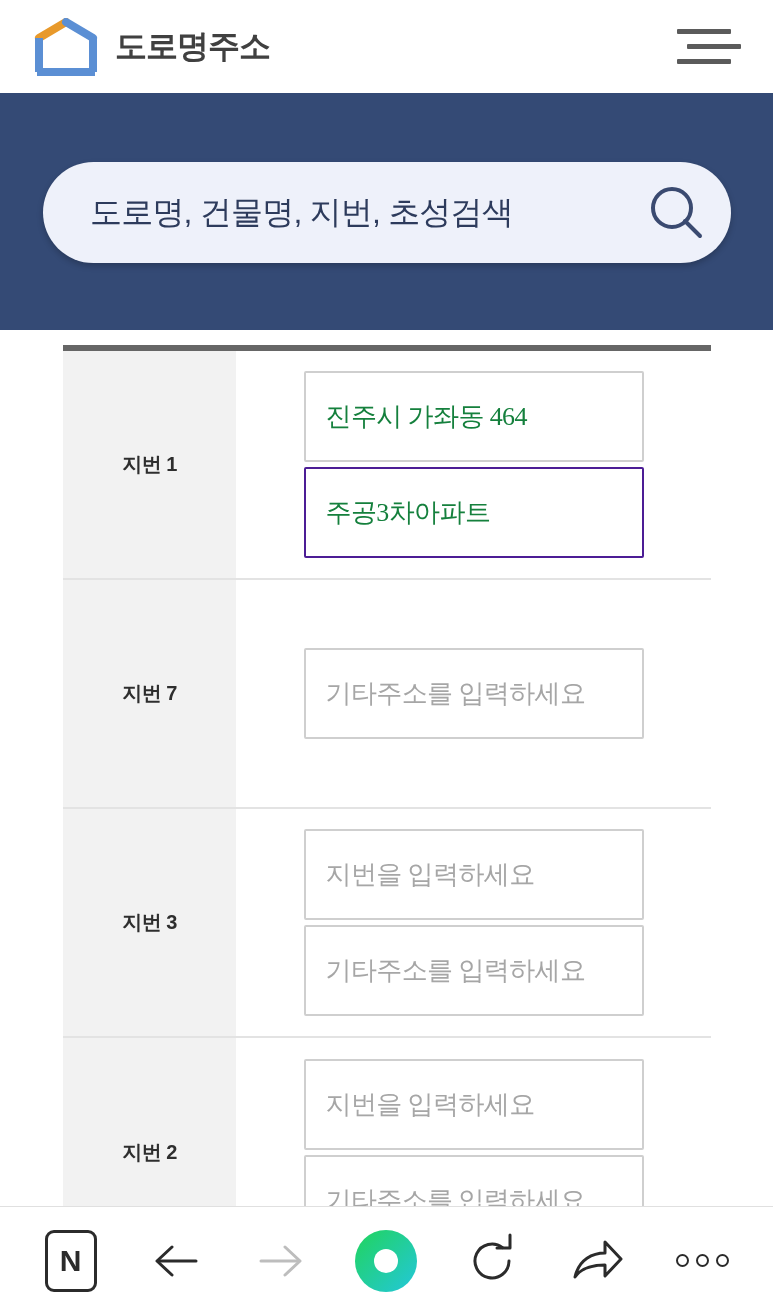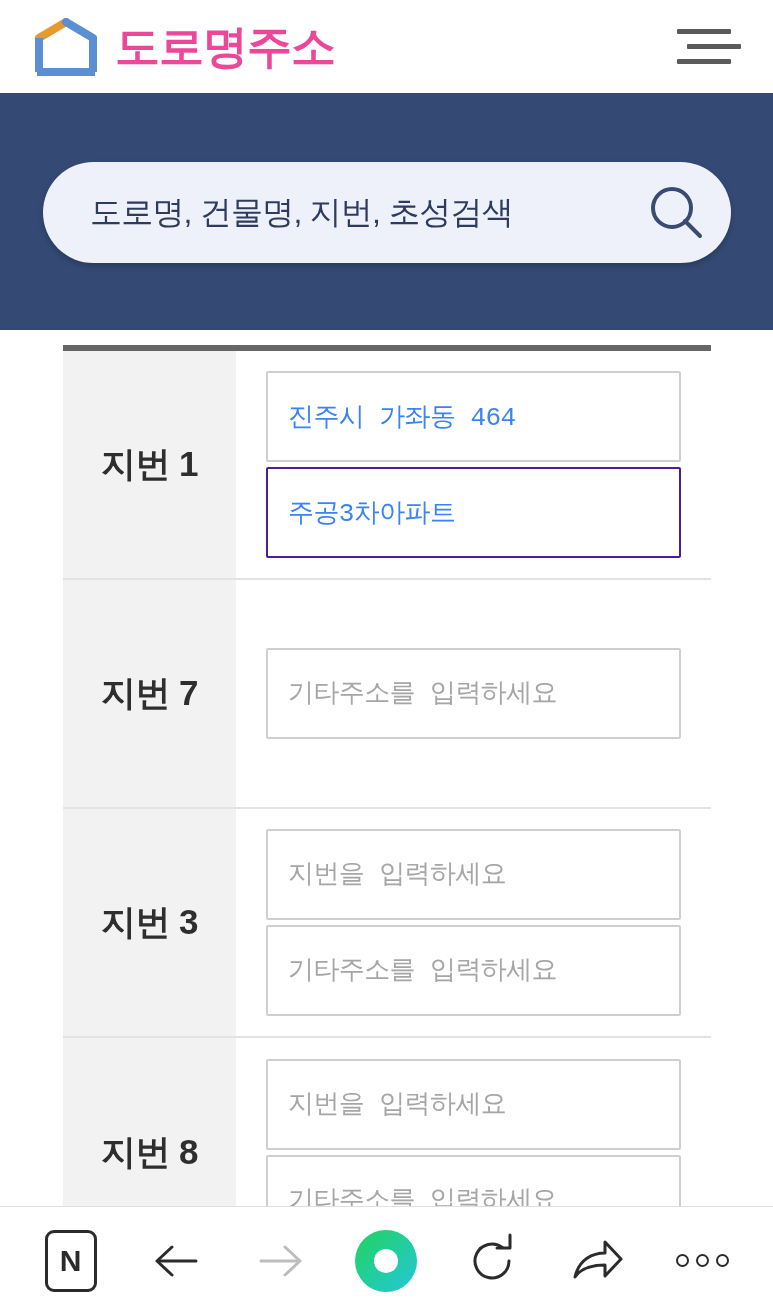--- a/index.html
+++ b/index.html
@@ -36,23 +36,23 @@
     cursor: pointer;
   }
 
   .logo-mark {
     width: 66px;
     height: 58px;
     display: block;
   }
 
   .brand-name {
-    font-size: 45px;
+    font-size: 32px;
     font-weight: 700;
-    color: #ec4899;
+    color: #404040;
     letter-spacing: -1px;
     white-space: nowrap;
   }
 
   .hamburger-btn {
     position: absolute;
     right: 32px;
     top: 50%;
     transform: translateY(-50%);
     width: 64px;
@@ -143,46 +143,46 @@
   .addr-label-cell {
     width: 173px;
     flex: 0 0 173px;
     background: #f2f2f2;
     display: flex;
     align-items: center;
     justify-content: center;
   }
 
   .addr-label {
-    font-size: 35px;
+    font-size: 20px;
     font-weight: 700;
     color: #2e2e2e;
     letter-spacing: -0.5px;
     white-space: nowrap;
   }
 
   .addr-fields-cell {
     flex: 1;
     display: flex;
     flex-direction: column;
     align-items: center;
     justify-content: center;
     gap: 5px;
     padding: 10px 0;
   }
 
   .addr-input {
-    width: 415px;
+    width: 340px;
     height: 91px;
     border: 2px solid #cfcfcf;
     border-radius: 2px;
     background: #ffffff;
-    font-family: Liberation Mono, monospace;
+    font-family: Liberation Serif, serif;
     font-size: 26px;
-    color: #3b82f6;
+    color: #15803d;
     letter-spacing: -0.6px;
     padding: 0 20px;
     outline: none;
   }
   .addr-input::placeholder { color: #a6a6a6; opacity: 1; }
 
   .addr-input.is-highlighted {
     border: 2px solid #4c1d95;
   }
 
@@ -306,21 +306,21 @@
         <span class="addr-label">지번 3</span>
       </div>
       <div class="addr-fields-cell">
         <input class="addr-input" type="text" placeholder="지번을 입력하세요" style="">
         <input class="addr-input" type="text" placeholder="기타주소를 입력하세요" style="">
       </div>
     </div>
 
     <div class="addr-row">
       <div class="addr-label-cell">
-        <span class="addr-label">지번 8</span>
+        <span class="addr-label">지번 2</span>
       </div>
       <div class="addr-fields-cell">
         <input class="addr-input" type="text" placeholder="지번을 입력하세요" style="">
         <input class="addr-input" type="text" placeholder="기타주소를 입력하세요" style="">
       </div>
     </div>
 
   </main>
 
   <nav class="browser-toolbar">

